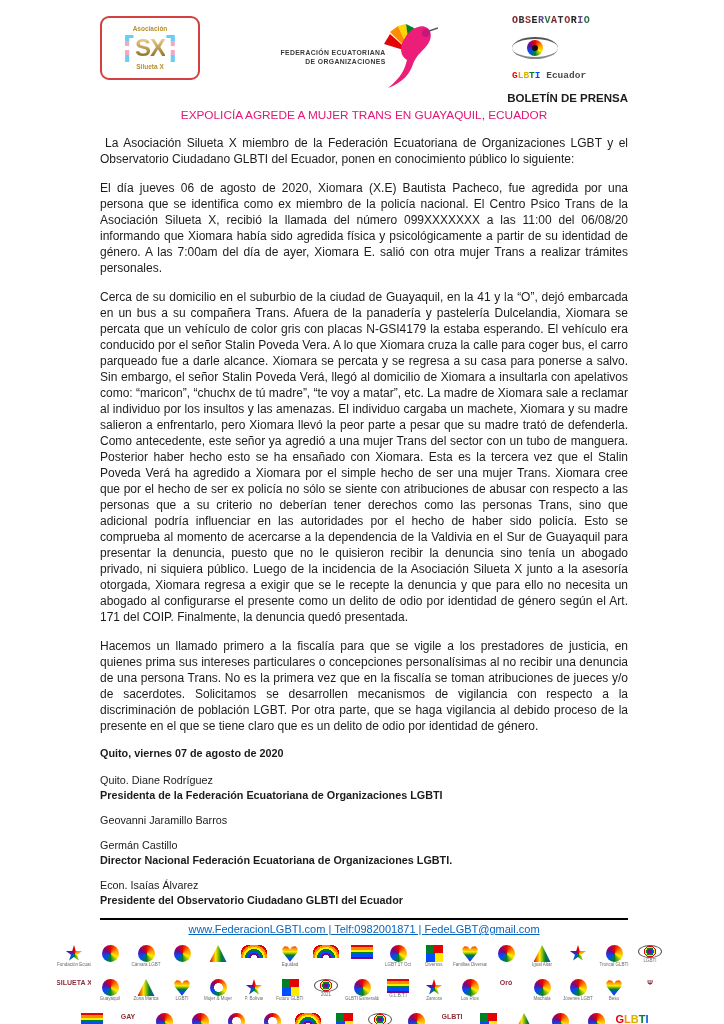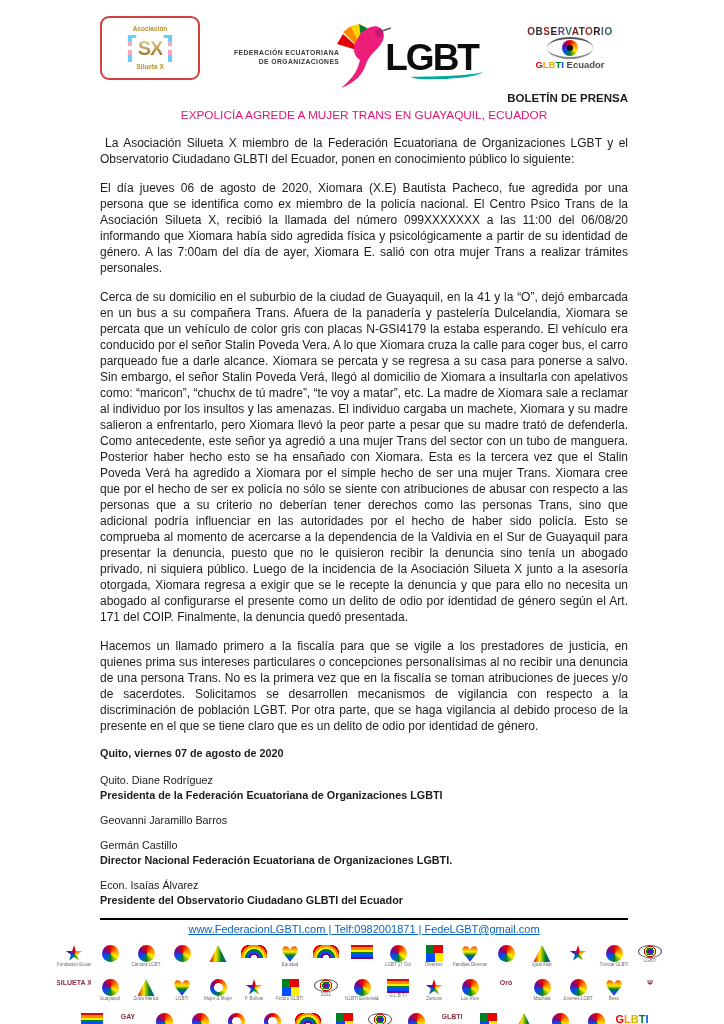--- a/index.html
+++ b/index.html
@@ -11,34 +11,34 @@
 
   
   .header{display:flex;align-items:center;justify-content:space-between;height:80px;}
   .sx-logo{border:2px solid #d43f3f;border-radius:9px;width:96px;height:60px;
     display:flex;flex-direction:column;align-items:center;justify-content:center;background:#fff;}
   .sx-top,.sx-bottom{font-size:6.5px;font-weight:bold;color:#b8912a;line-height:1;}
   .sx-mid{display:flex;align-items:center;line-height:.85;height:32px;}
   .sx-bracket{font-size:32px;font-weight:bold;
     background:linear-gradient(180deg,#67cff5 0 26%,#f2a7c3 26% 42%,#ffffff 42% 58%,#f2a7c3 58% 74%,#67cff5 74%);
     -webkit-background-clip:text;background-clip:text;color:transparent;}
-  .sx-letters{font-size:20px;font-weight:bold;letter-spacing:-1px;margin:0 1px;
+  .sx-letters{font-size:24px;font-weight:bold;letter-spacing:-1px;margin:0 1px;
     background:linear-gradient(180deg,#ecd28d,#8d6a1d);
     -webkit-background-clip:text;background-clip:text;color:transparent;}
 
   .fede-logo{display:flex;align-items:flex-end;justify-content:center;position:relative;height:80px;}
   .fede-text{font-size:6.8px;font-weight:bold;color:#3a3a3a;text-align:right;letter-spacing:.4px;
     line-height:1.35;margin-bottom:22px;}
   .bird{margin:0 -6px -4px -4px;}
   .fede-acronym{font-size:37px;font-weight:900;color:#0d0d0d;letter-spacing:-2px;line-height:.9;
     margin-bottom:14px;position:relative;}
   .fede-acronym .swash{position:absolute;left:28%;bottom:-5px;width:78%;height:7px;border:none;
     border-bottom:3px solid #00a99d;border-radius:0 0 100% 60%;transform:rotate(-2deg);display:block;}
 
-  .obs-logo{width:116px;display:flex;flex-direction:column;align-items:center;gap:0;}
+  .obs-logo{width:116px;display:flex;flex-direction:column;align-items:flex-start;gap:11px;font-family:Liberation Mono, monospace;}
   .obs-title{font-size:10px;font-weight:800;letter-spacing:.5px;}
   .obs-eye{position:relative;width:46px;height:22px;}
   .obs-eye::before{content:"";position:absolute;inset:0;border-radius:50%;
     border-top:2px solid #555;border-bottom:2px solid #888;}
   .obs-iris{position:absolute;left:50%;top:50%;transform:translate(-50%,-50%);width:16px;height:16px;
     border-radius:50%;background:conic-gradient(#e40303,#ff8c00,#ffed00,#008026,#004dff,#750787,#e40303);}
   .obs-iris::after{content:"";position:absolute;left:5px;top:5px;width:6px;height:6px;border-radius:50%;background:#111;}
   .obs-sub{font-size:9.5px;font-weight:bold;color:#4a4a4a;}
 
   
@@ -104,21 +104,20 @@
       <svg class="bird" width="56" height="72" viewBox="0 0 56 72">
         <path d="M28 32 L2 24 L8 14 Z" fill="#e40303"></path>
         <path d="M28 32 L8 12 L16 6 Z" fill="#ff8c00"></path>
         <path d="M28 32 L16 6 L24 4 Z" fill="#ffd400"></path>
         <path d="M28 32 L24 4 L32 8 Z" fill="#008026"></path>
         <path d="M28 32 L32 8 L36 14 Z" fill="#00a99d"></path>
         <path d="M30 10 C44 0 54 12 46 24 C41 31 35 34 31 44 C28 54 20 63 6 68 C20 57 23 48 25 40 C18 36 17 26 23 18 C25 14 27 12 30 10 Z" fill="#ec1e79"></path>
         <circle cx="44" cy="13" r="4" fill="#c4177c"></circle>
         <path d="M47 11 L56 8" stroke="#5a5a5a" stroke-width="1.5" fill="none"></path>
       </svg>
-      <div class="fede-acronym"><span>LGBT</span><span class="swash"></span></div>
     </div>
 
     <div class="obs-logo">
       <div class="obs-title"><span style="color: rgb(122, 31, 31);">O</span><span style="color: rgb(51, 51, 51);">B</span><span style="color: rgb(155, 44, 44);">S</span><span style="color: rgb(31, 31, 31);">E</span><span style="color: rgb(90, 74, 138);">R</span><span style="color: rgb(44, 110, 73);">V</span><span style="color: rgb(122, 31, 31);">A</span><span style="color: rgb(51, 51, 51);">T</span><span style="color: rgb(155, 44, 44);">O</span><span style="color: rgb(31, 31, 31);">R</span><span style="color: rgb(90, 74, 138);">I</span><span style="color: rgb(44, 110, 73);">O</span></div>
       <div class="obs-eye">
           <span class="obs-iris"></span>
         </div>
       <div class="obs-sub">
         <span><span style="color: rgb(228, 3, 3);">G</span><span style="color: rgb(255, 140, 0);">L</span><span style="color: rgb(214, 180, 0);">B</span><span style="color: rgb(0, 128, 38);">T</span><span style="color: rgb(0, 77, 255);">I</span></span>
         <span>Ecuador</span>

